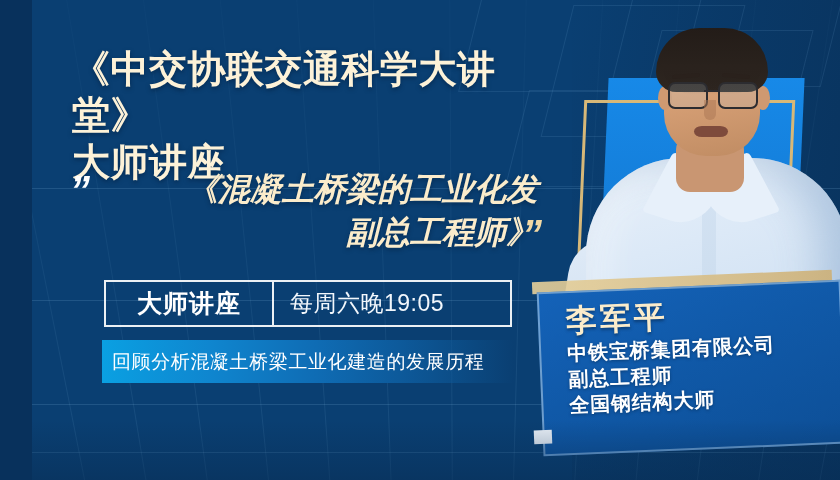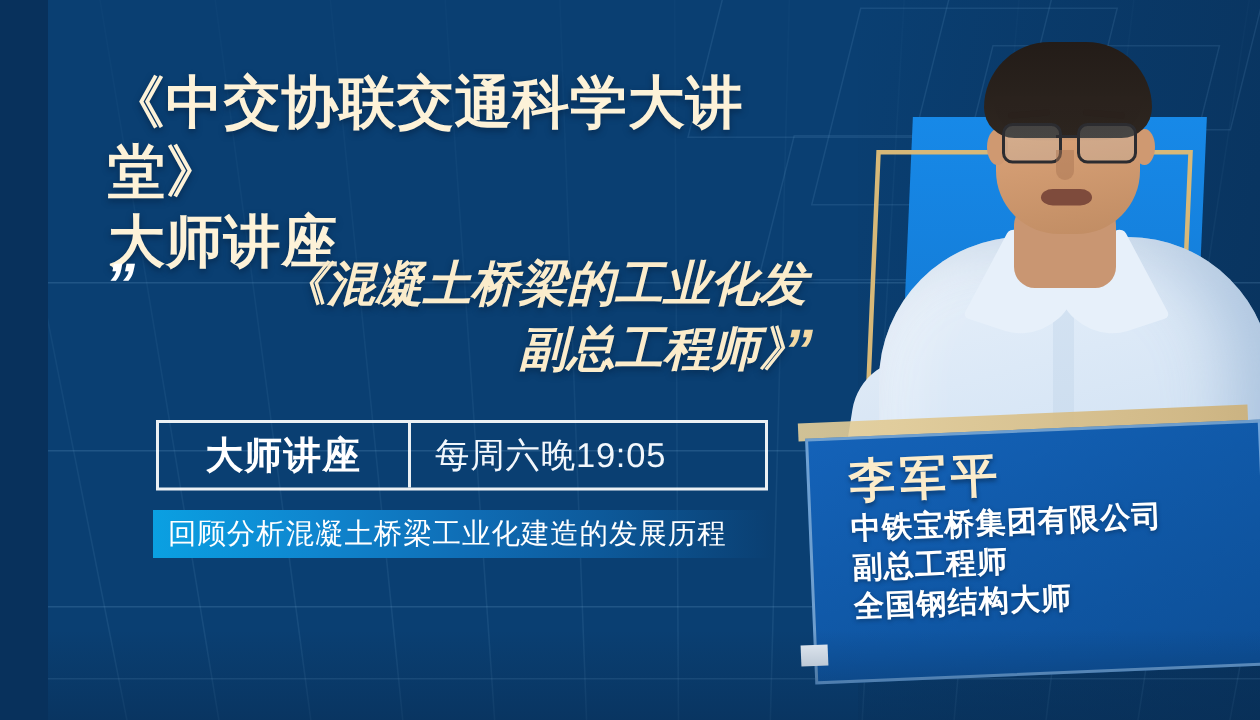--- a/index.html
+++ b/index.html
@@ -130,21 +130,21 @@
     color:#ffffff;font-size:25px;font-weight:bold;letter-spacing:1px;
     padding:0 31px;white-space:nowrap;
   }
   .lec-sep{width:2px;height:43px;background:rgba(255,255,255,.92);}
   .lec-time{
     color:#f2f7fc;font-size:23px;letter-spacing:.5px;padding:0 16px;white-space:nowrap;
   }
 
   
   .sub-strip{
-    position:absolute;left:70px;top:340px;width:412px;height:32px;
+    position:absolute;left:70px;top:340px;width:412px;height:43px;
     background:linear-gradient(90deg,#0aa0e2 0%,#0f86cf 26%,#0f6cb4 52%,#0d5a9b 72%,rgba(12,79,140,0) 100%);
     display:flex;align-items:center;
   }
   .sub-strip span{
     color:#ffffff;font-size:19px;letter-spacing:.6px;padding-left:10px;white-space:nowrap;
   }
 
   
   .speaker-panel{
     position:absolute;left:508px;top:286px;width:300px;height:160px;

